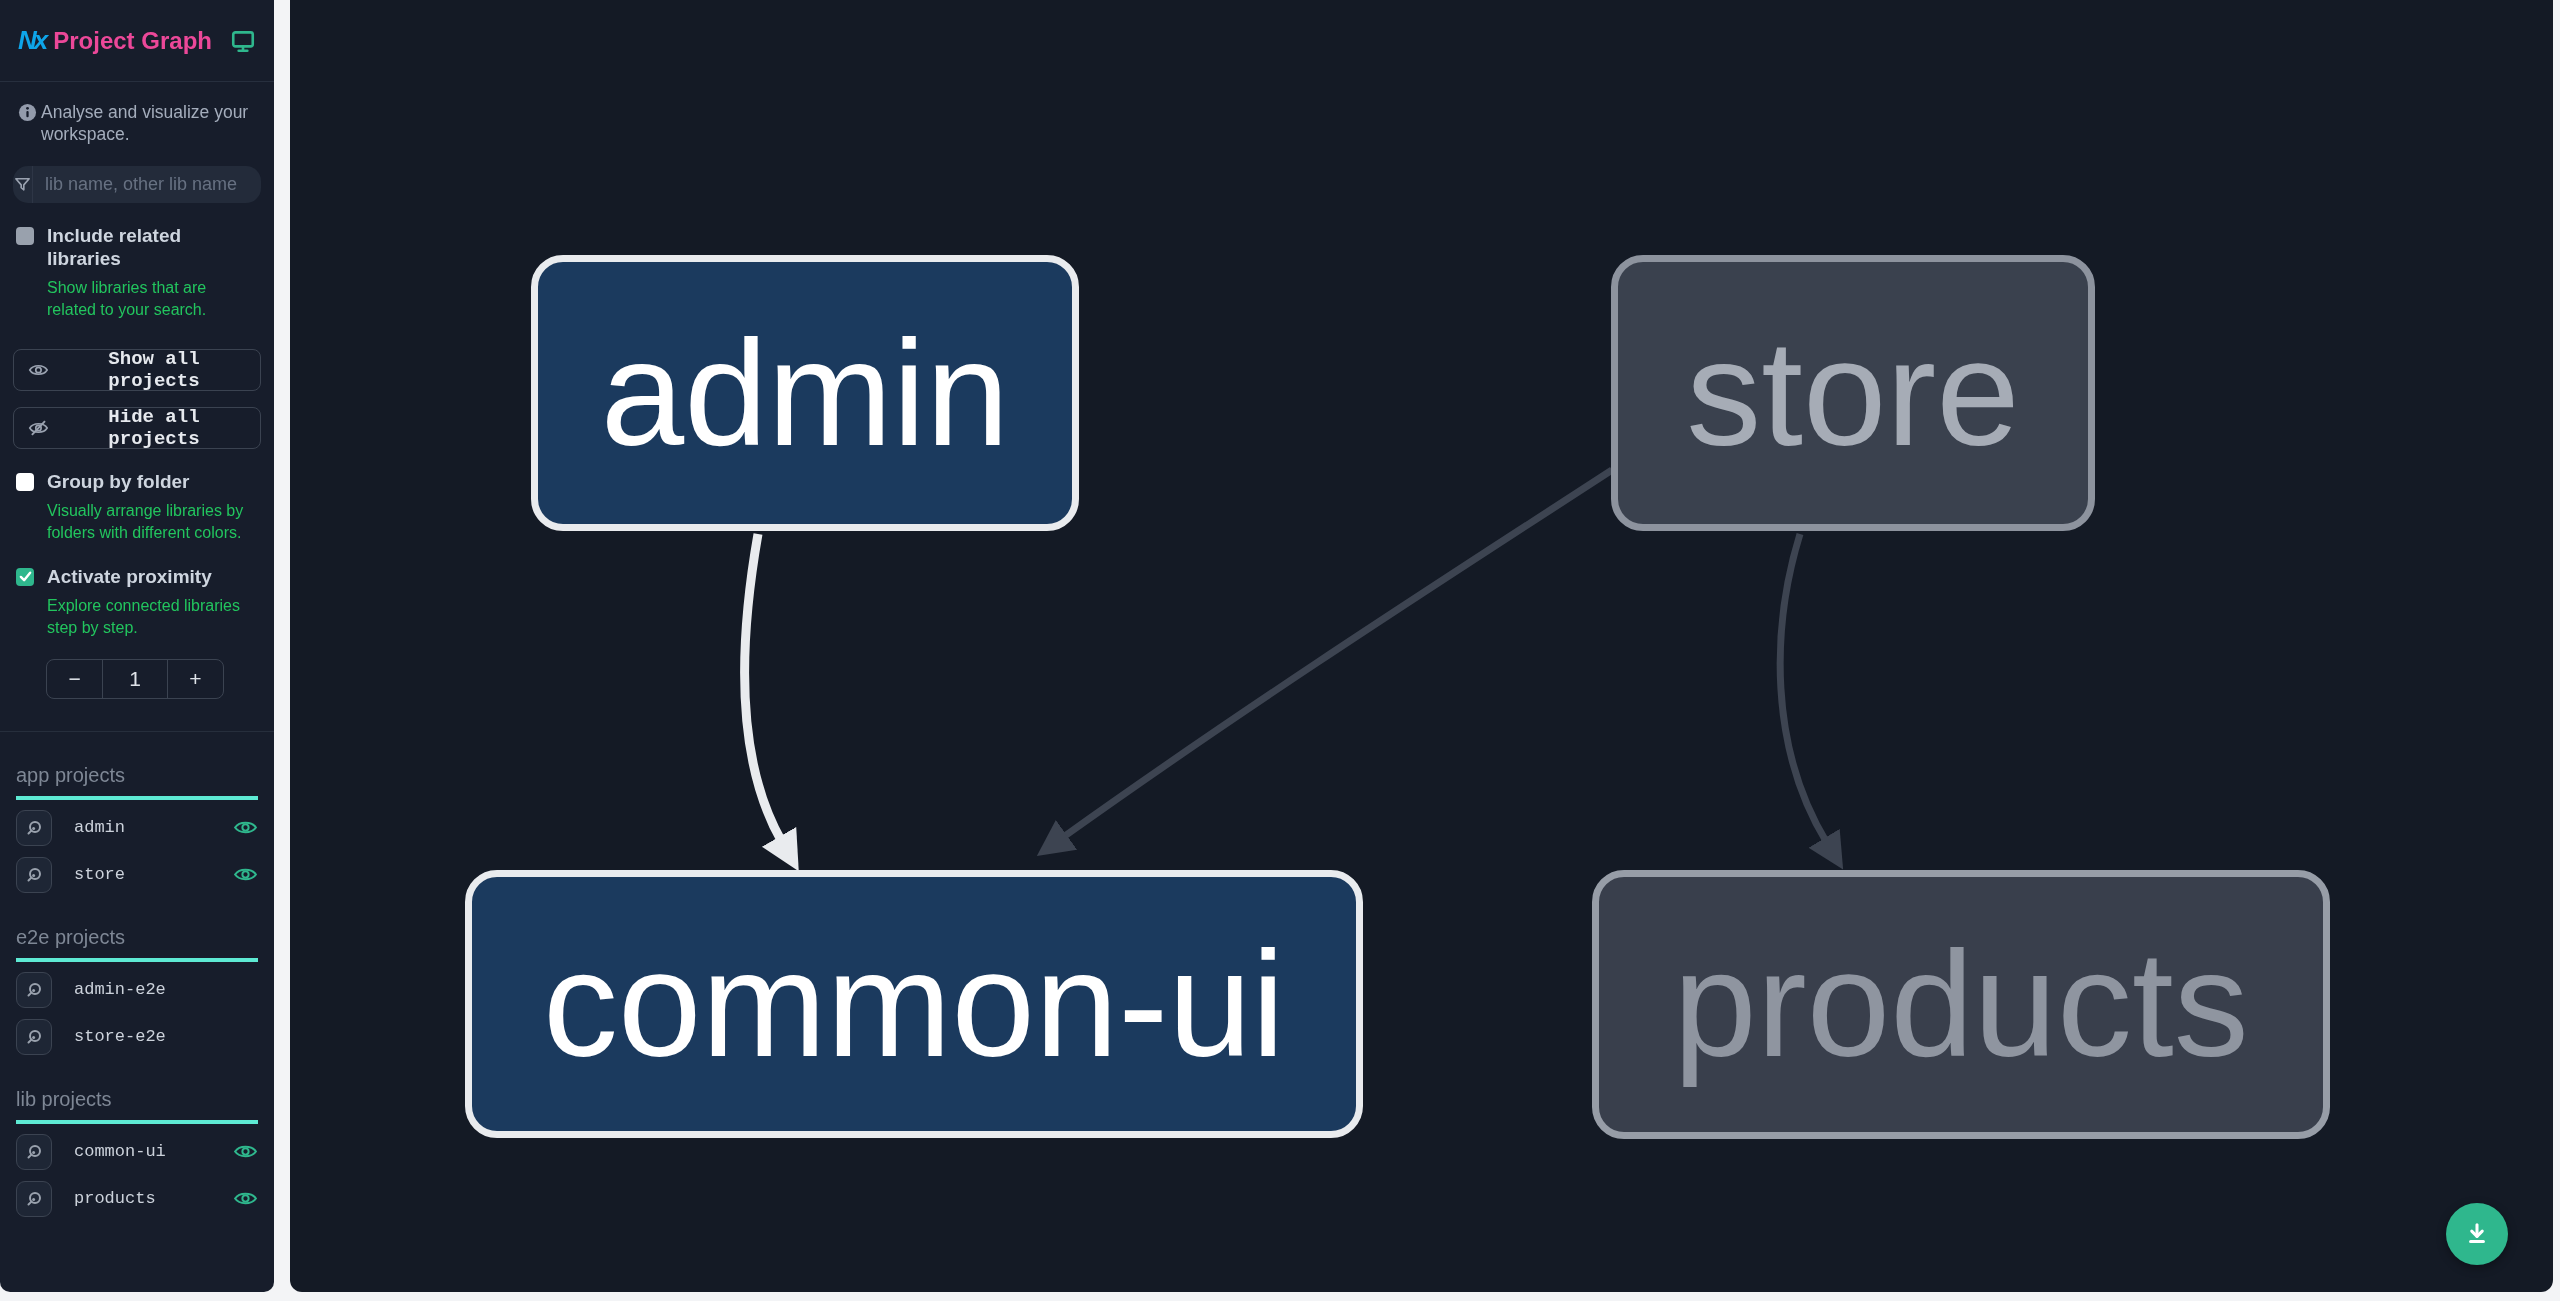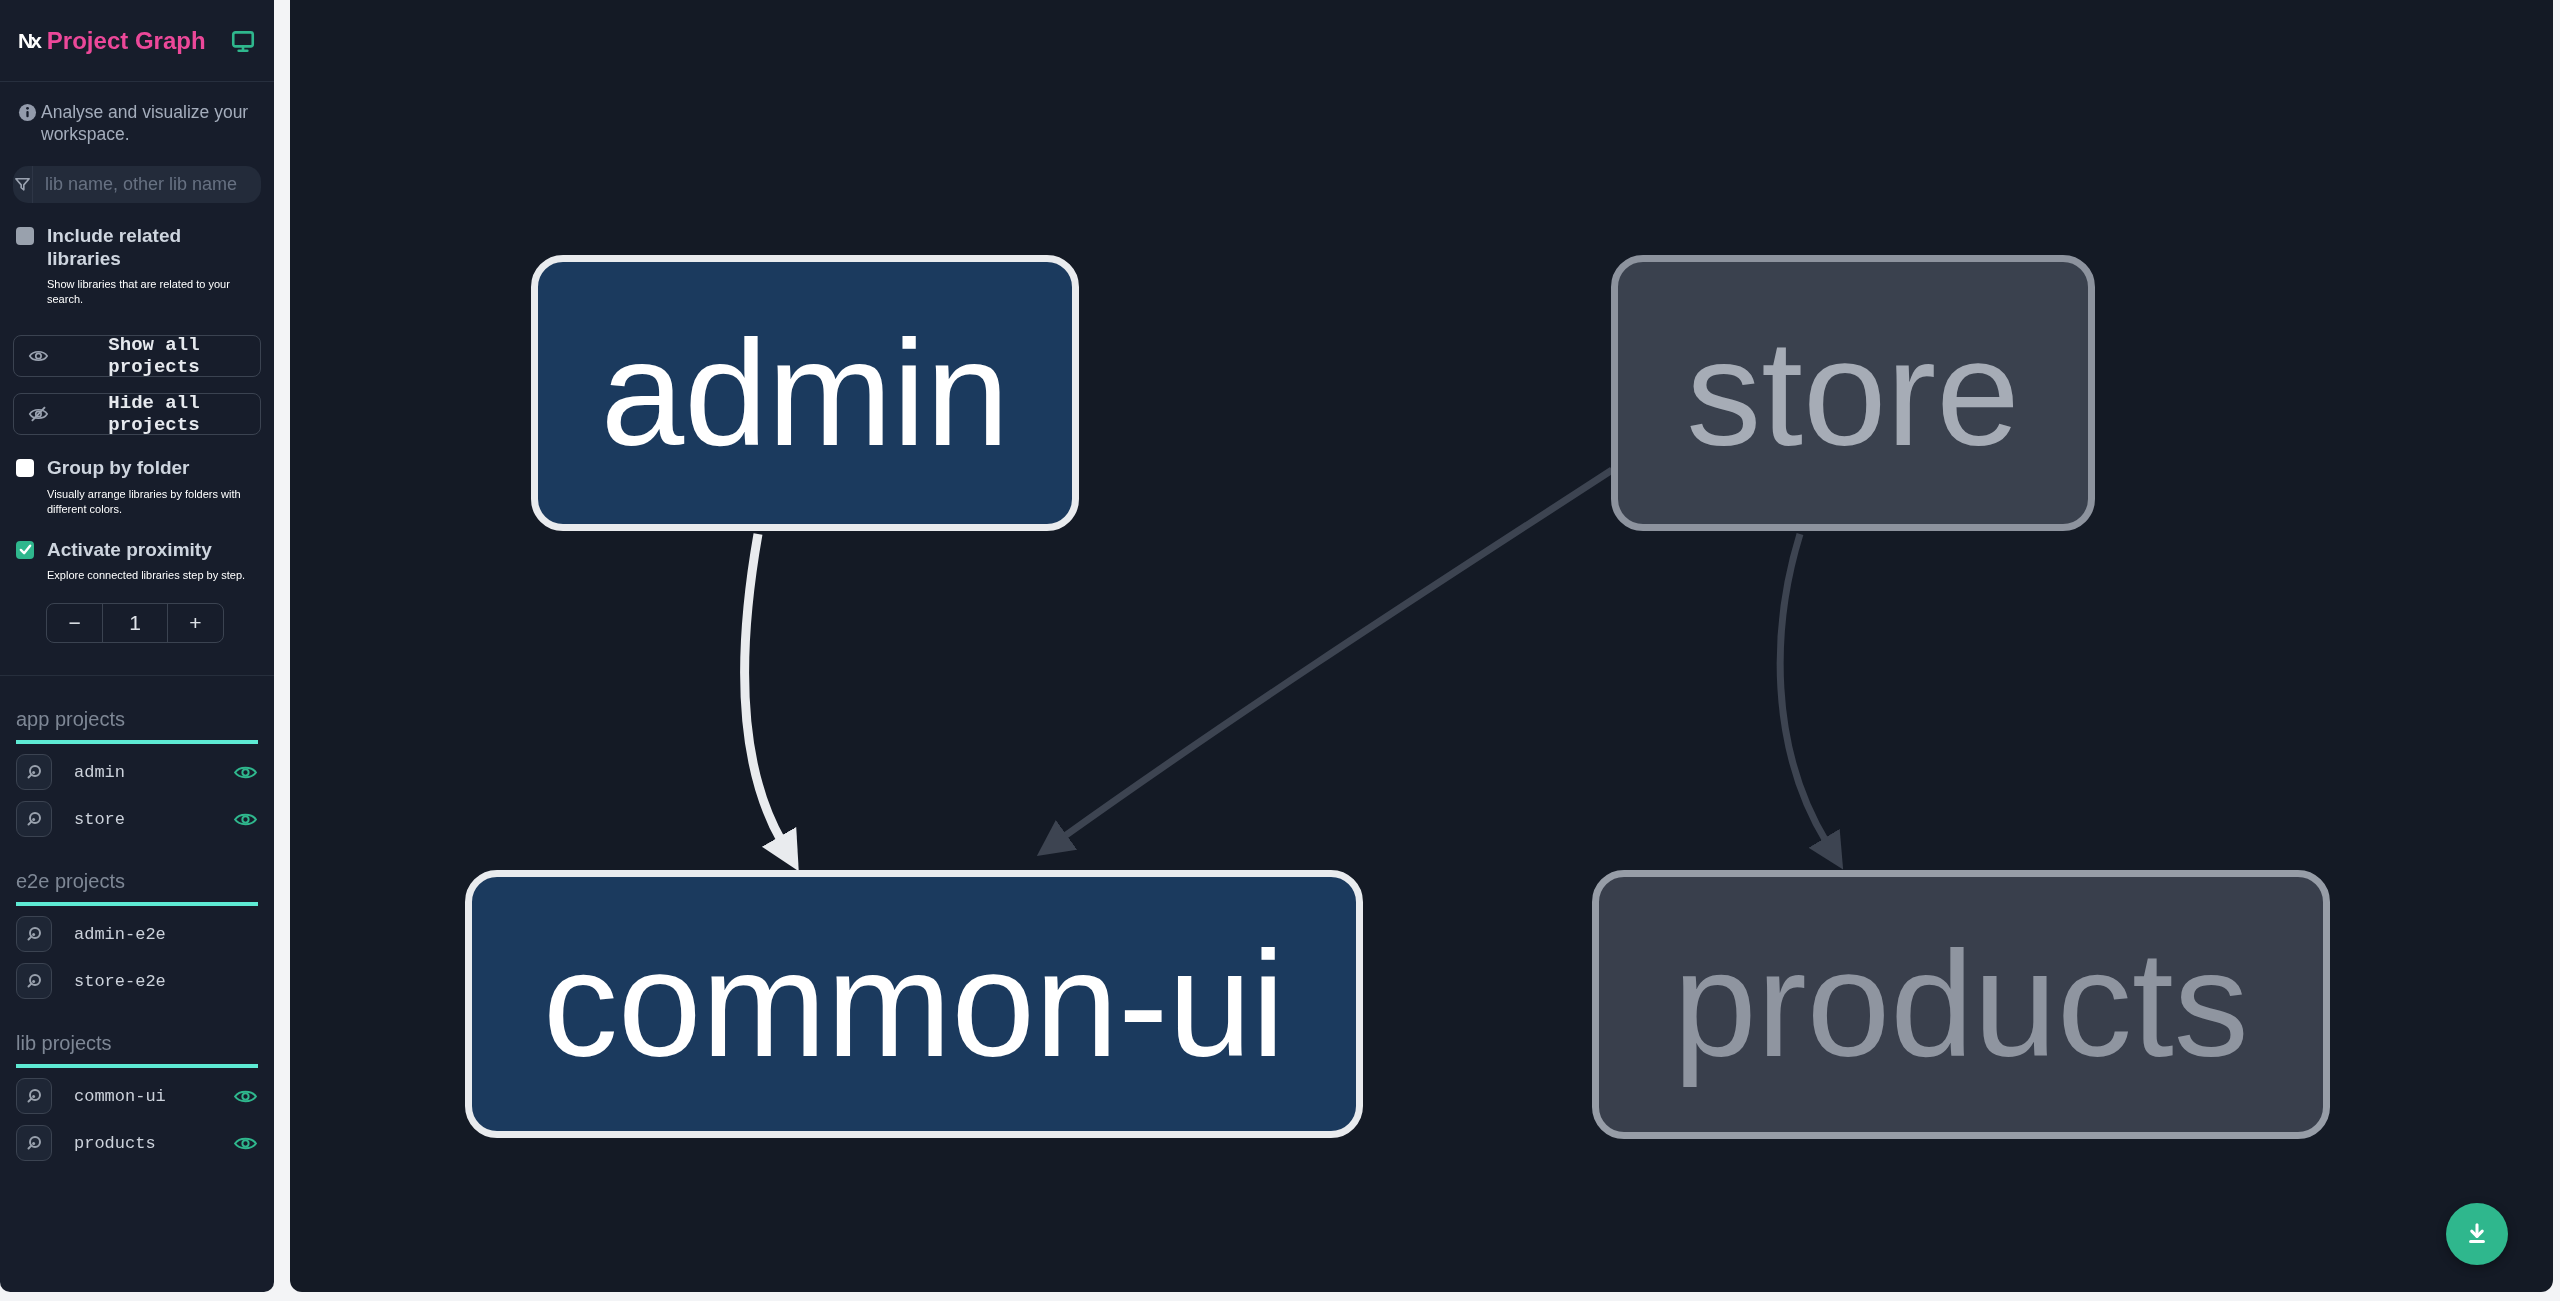--- a/index.html
+++ b/index.html
@@ -7,40 +7,40 @@
   body { font-family:"Liberation Sans", sans-serif; }
   .page { position:relative; width:2560px; height:1301px; overflow:hidden; }
 
   
   .sidebar {
     position:absolute; left:0; top:0; width:274px; height:1292px;
     background:#171d2b; border-radius:0 0 10px 10px; overflow:hidden;
     color:#c9d0da;
   }
   .sb-header { height:82px; display:flex; align-items:center; padding:0 18px; border-bottom:1px solid #272f3e; }
-  .sb-logo { color:#ffffff; font-weight:900; font-size:21px; letter-spacing:-3px; }
+  .sb-logo { color:#0ea5e9; font-weight:900; font-size:26px; letter-spacing:-3px;font-style:italic; }
   .sb-title { color:#ec4899; font-weight:700; font-size:24px; margin-left:8px; white-space:nowrap; }
   .sb-theme { margin-left:auto; display:flex; align-items:center; }
 
   .sb-intro { display:flex; align-items:flex-start; gap:4px; padding:20px 18px 0 18px; color:#a4adbc; font-size:17.5px; line-height:1.25; }
   .sb-intro svg { flex:0 0 auto; margin-top:1px; }
 
   .sb-filter { margin:20px 13px 0 13px; height:37px; background:#232b3a; border-radius:15px; display:flex; align-items:stretch; overflow:hidden; }
   .sb-filter .funnel { width:44px; display:flex; align-items:center; justify-content:center; border-right:1px solid #2e3646; }
   .sb-filter input { flex:1; background:transparent; border:0; outline:none; color:#cfd4dd; font-size:18px; padding:0 12px; font-family:"Liberation Sans",sans-serif; }
   .sb-filter input::placeholder { color:#67718:2; }
   .sb-filter input::placeholder { color:#677182; }
 
   .toggle { display:flex; gap:13px; margin:22px 16px 0 16px; }
   .cbox { width:18px; height:18px; border-radius:4px; flex:0 0 auto; margin-top:2px; }
   .cbox.muted { background:#99a1ad; }
   .cbox.white { background:#ffffff; }
   .cbox.checked { background:#2fb78d; display:flex; align-items:center; justify-content:center; }
   .toggle .t-label { font-size:19px; font-weight:700; color:#ced5df; line-height:1.2; }
-  .toggle .t-desc { font-size:11px; color:#ffffff; margin-top:7px; line-height:1.35; max-width:208px; }
+  .toggle .t-desc { font-size:16px; color:#22c55e; margin-top:7px; line-height:1.35; max-width:208px; }
 
   .sb-btn { margin:16px 13px 0 13px; height:42px; border:1px solid #3b4351; border-radius:8px;
     display:flex; align-items:center; gap:13px; padding:0 14px; background:transparent; cursor:pointer;
     color:#e6e9ee; font-size:19px; font-weight:700; font-family:Liberation Mono, monospace; width:calc(100% - 26px); }
   .sb-btn:first-of-type { margin-top:28px; }
 
   .stepper { margin:20px 0 0 46px; width:178px; height:40px; border:1px solid #3b4351; border-radius:8px; display:flex; overflow:hidden; }
   .stepper > * { display:flex; align-items:center; justify-content:center; color:#dfe3e9; font-size:21px; }
   .stepper .st-dec { flex:1; border-right:1px solid #3b4351; cursor:pointer; }
   .stepper .st-val { flex:1.15; }

